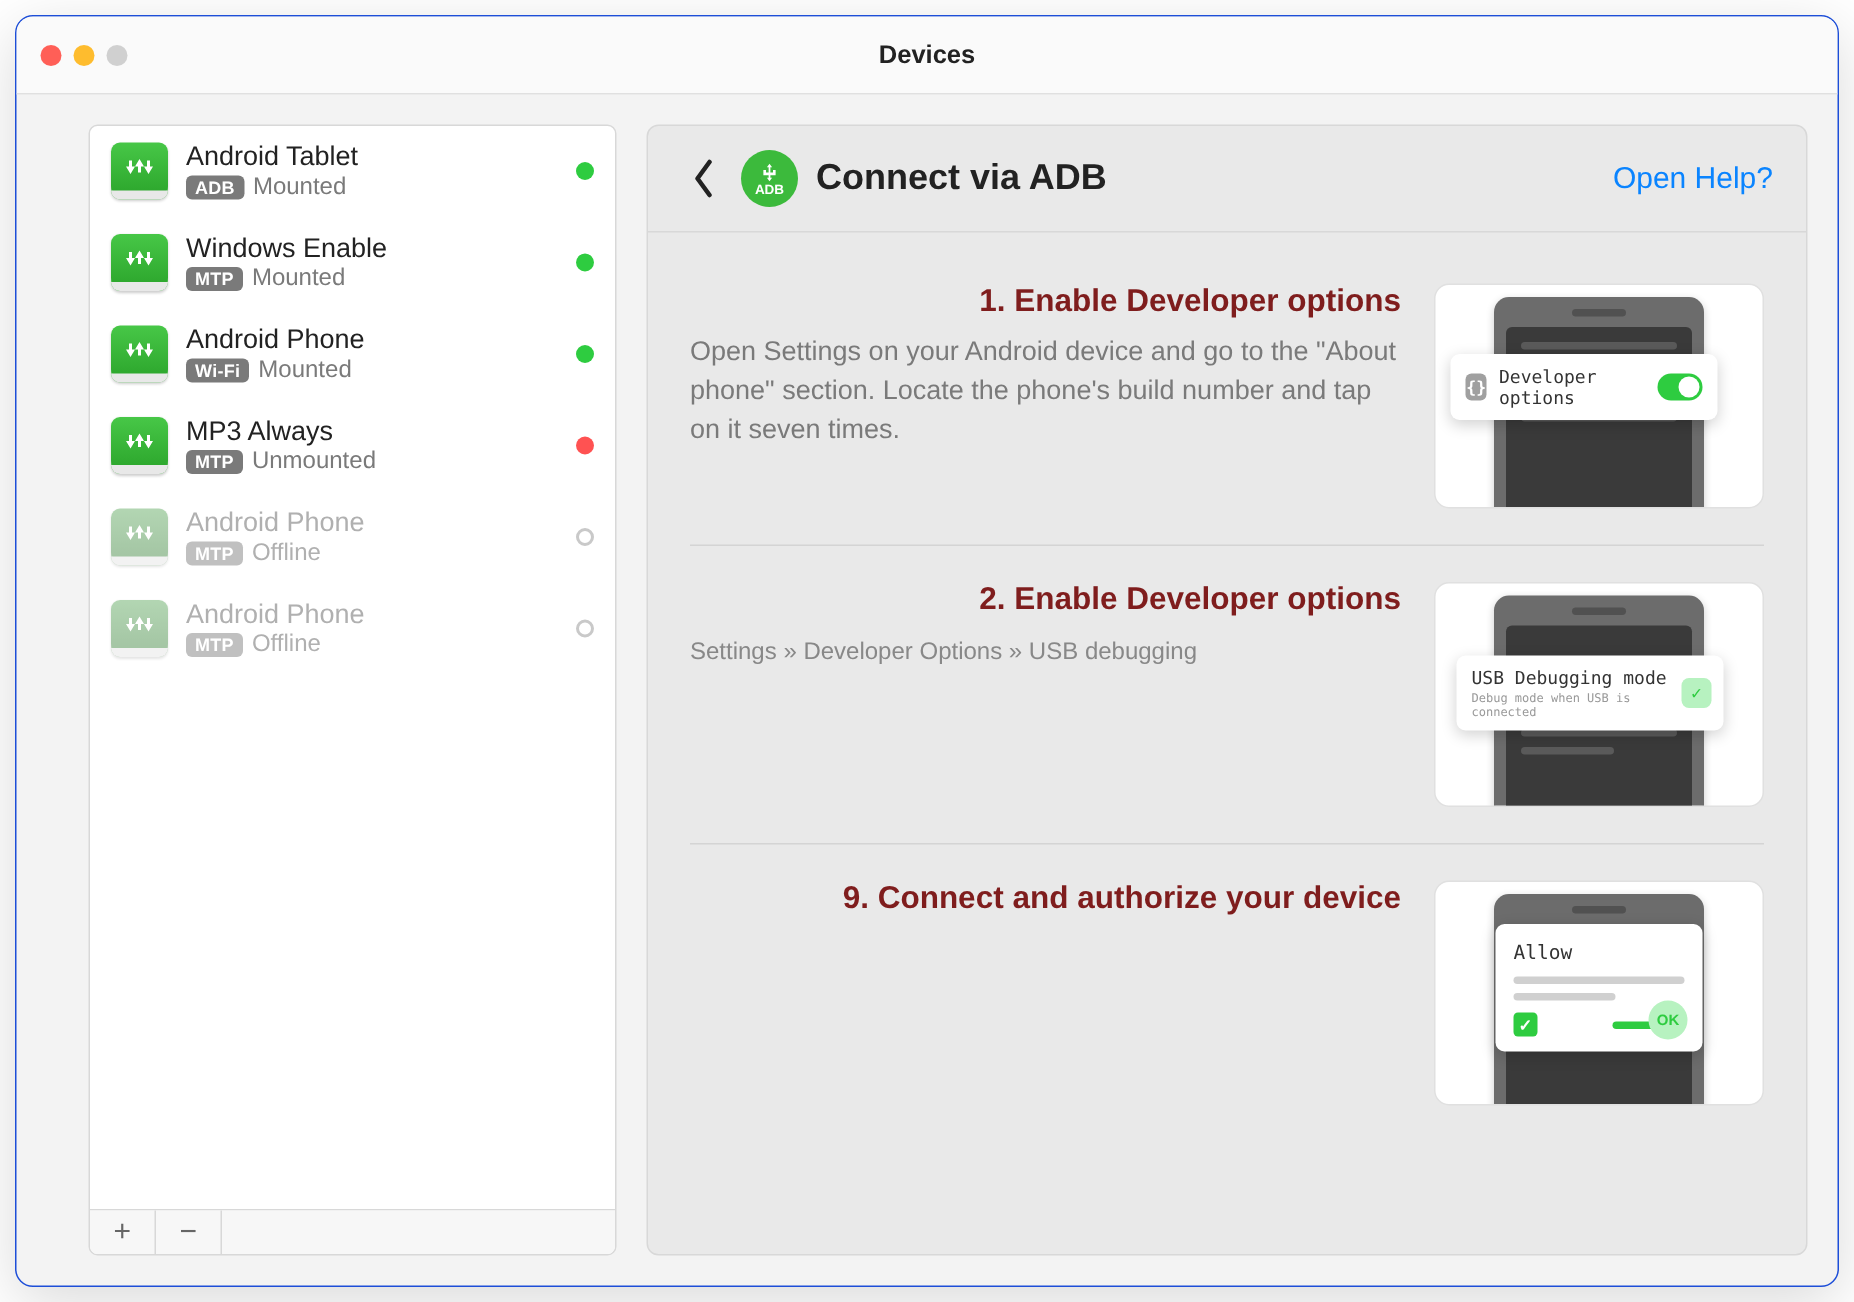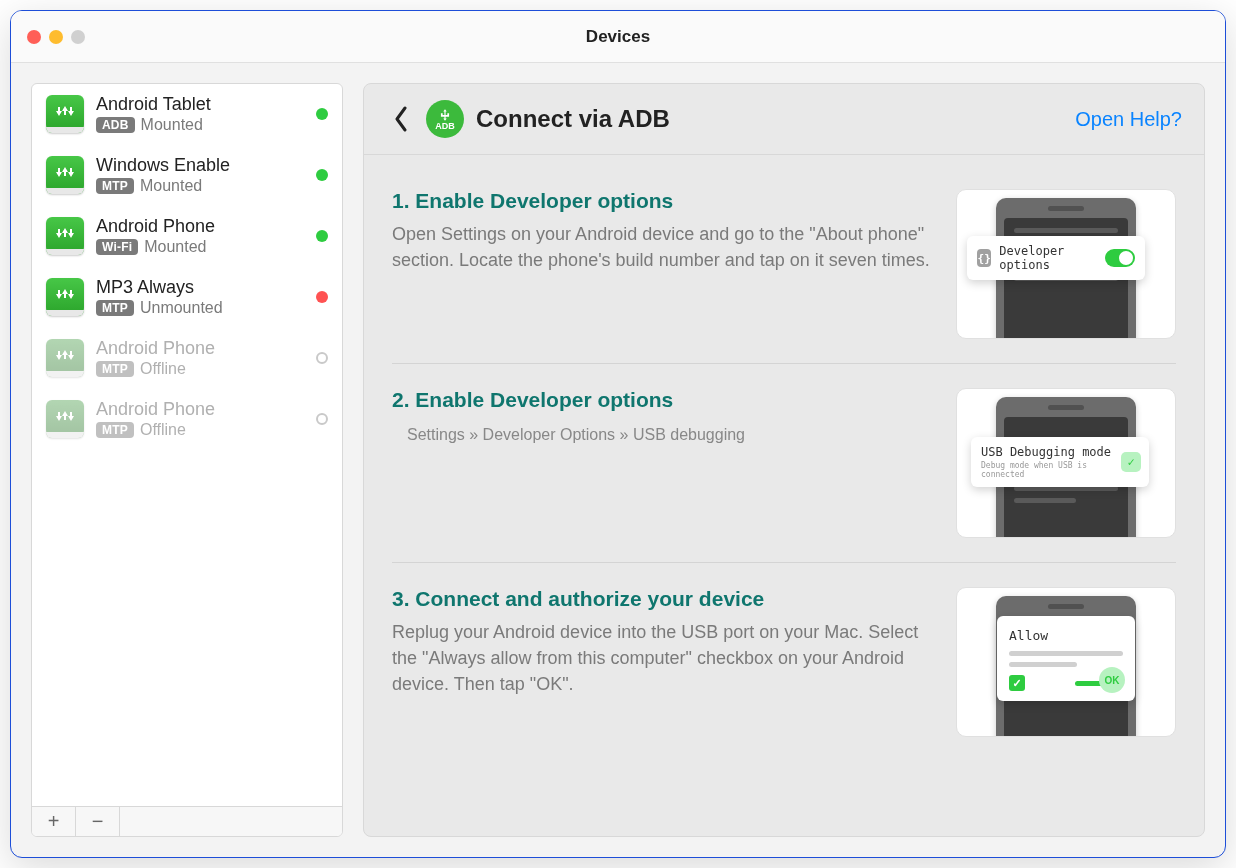--- a/index.html
+++ b/index.html
@@ -46,27 +46,28 @@
     }
     .body {
       flex: 1;
       display: flex;
       gap: 20px;
       padding: 20px;
       min-height: 0;
     }
     
     .sidebar {
-      width: 312px;
+      width: 352px;
       display: flex;
       flex-direction: column;
       background: #fff;
       border: 1px solid #d8d8d8;
       border-radius: 6px;
       overflow: hidden;
+      margin-left: 28px;
     }
     .device-list { flex: 1; overflow: auto; }
     .device-item {
       display: flex;
       align-items: center;
       gap: 12px;
       padding: 10px 14px;
       cursor: pointer;
       border-bottom: 1px solid transparent;
     }
@@ -175,23 +176,23 @@
       overflow: auto;
     }
     .step {
       display: flex;
       gap: 22px;
       padding: 24px 0;
       border-bottom: 1px solid #d4d4d4;
     }
     .step:last-child { border-bottom: none; }
     .step-text { flex: 1; }
-    .step-title { font-size: 21px; font-weight: 700; color: #0f766e; margin-bottom: 8px; }
+    .step-title { font-size: 21px; font-weight: 700; color: #7f1d1d; margin-bottom: 8px; text-align: right; }
     .step-desc { font-size: 18px; color: #7a7a7a; line-height: 1.45; }
-    .step-path { font-size: 16px; color: #888; margin-top: 14px; margin-left: 15px; }
+    .step-path { font-size: 16px; color: #888; margin-top: 14px; }
 
     .step-illus {
       width: 220px; height: 150px;
       background: #fff;
       border-radius: 10px;
       border: 1px solid #e0e0e0;
       display: flex;
       align-items: center;
       justify-content: center;
       position: relative;
@@ -444,22 +445,21 @@
             <div class="popup step2">
               <span>USB Debugging mode</span>
               <span class="sub">Debug mode when USB is connected</span>
               <div class="check-badge">✓</div>
             </div>
           </div>
         </div>
 
         <div class="step">
           <div class="step-text">
-            <div class="step-title">3. Connect and authorize your device</div>
-            <div class="step-desc">Replug your Android device into the USB port on your Mac. Select the "Always allow from this computer" checkbox on your Android device. Then tap "OK".</div>
+            <div class="step-title">9. Connect and authorize your device</div>
           </div>
           <div class="step-illus">
             <div class="phone">
               <div class="phone-speaker"></div>
               <div class="phone-inner"></div>
             </div>
             <div class="allow-card">
               <div class="allow-title">Allow</div>
               <div class="allow-line"></div>
               <div class="allow-line short"></div>

